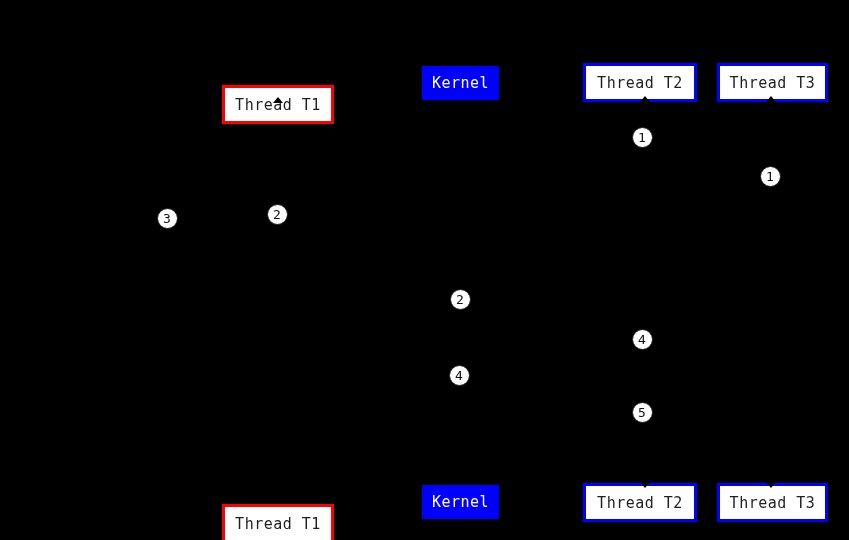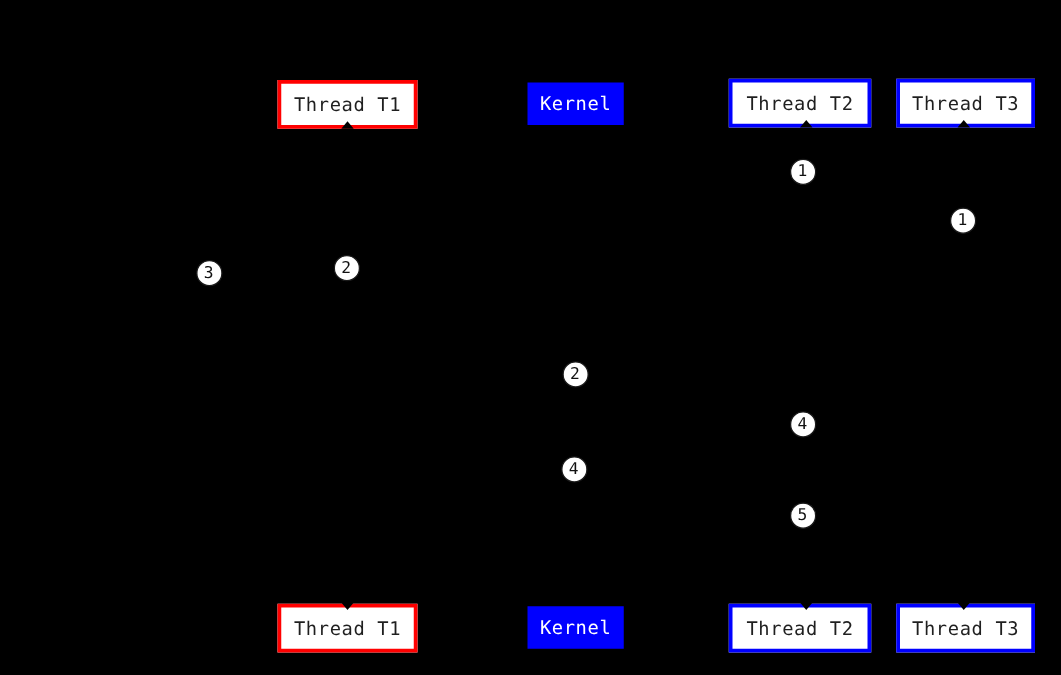--- a/index.html
+++ b/index.html
@@ -18,21 +18,21 @@
     position: absolute;
     display: flex;
     align-items: center;
     justify-content: center;
     box-sizing: border-box;
     background: #ffffff;
     font-size: 15px;
     letter-spacing: 0.5px;
     white-space: nowrap;
   }
-  .style-red-border  { border: 3px solid var(--red);  color: var(--boxtext); }
+  .style-red-border  { border: 3px solid var(--red);  color: var(--boxtext); margin-top: 21px; }
   .style-blue-border { border: 3px solid var(--blue); color: var(--boxtext); }
   .style-blue-solid  { background: var(--blue); border: none; color: #ffffff; }
   .notch {
     position: absolute;
     width: 0;
     height: 0;
     border-left: 5px solid transparent;
     border-right: 5px solid transparent;
   }
   .notch-up   { border-bottom: 6px solid #000000; }

